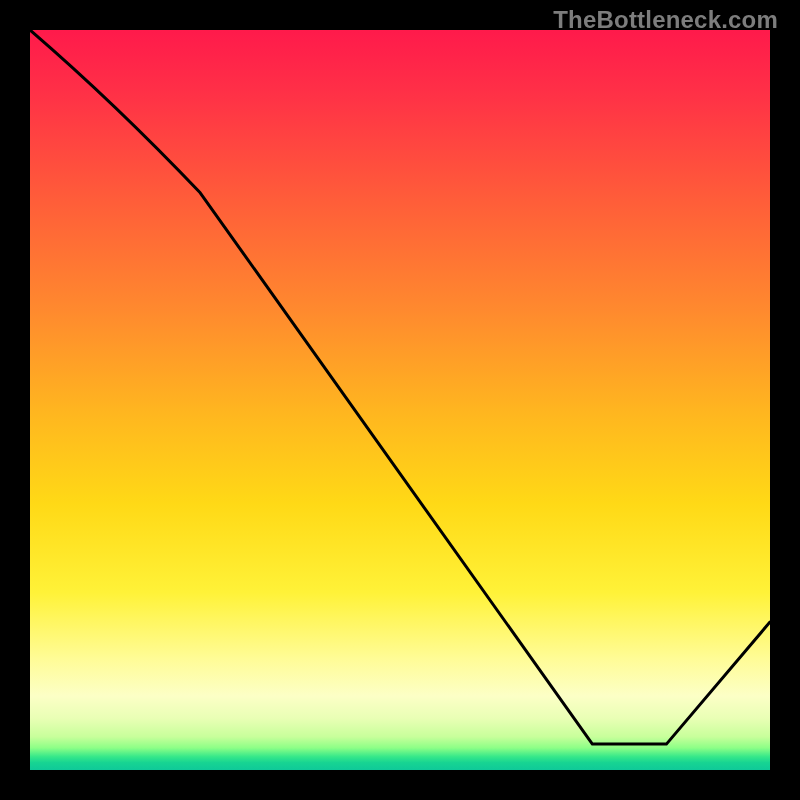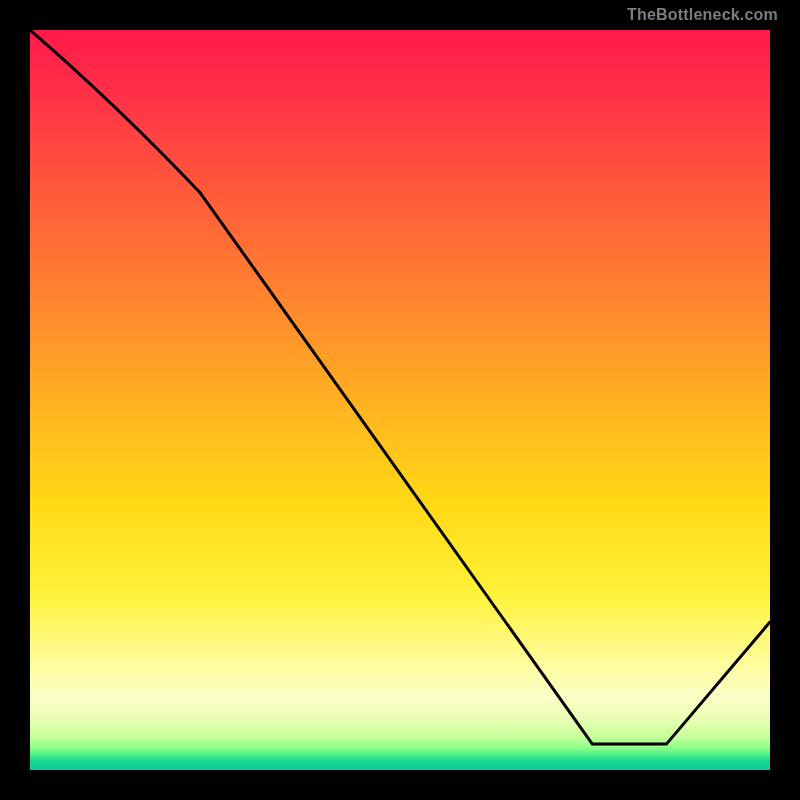--- a/index.html
+++ b/index.html
@@ -54,21 +54,21 @@
     position: absolute;
     inset: 0;
     width: 740px;
     height: 740px;
   }
   .watermark {
     position: absolute;
     top: 6px;
     right: 22px;
     color: #7d7d7d;
-    font-size: 16px;
+    font-size: 24px;
     font-weight: 600;
     letter-spacing: 0.2px;
     user-select: none;
   }
   .label-red {
     position: absolute;
     color: #c42020;
     font-size: 10px;
     font-weight: 700;
     letter-spacing: 0.3px;

